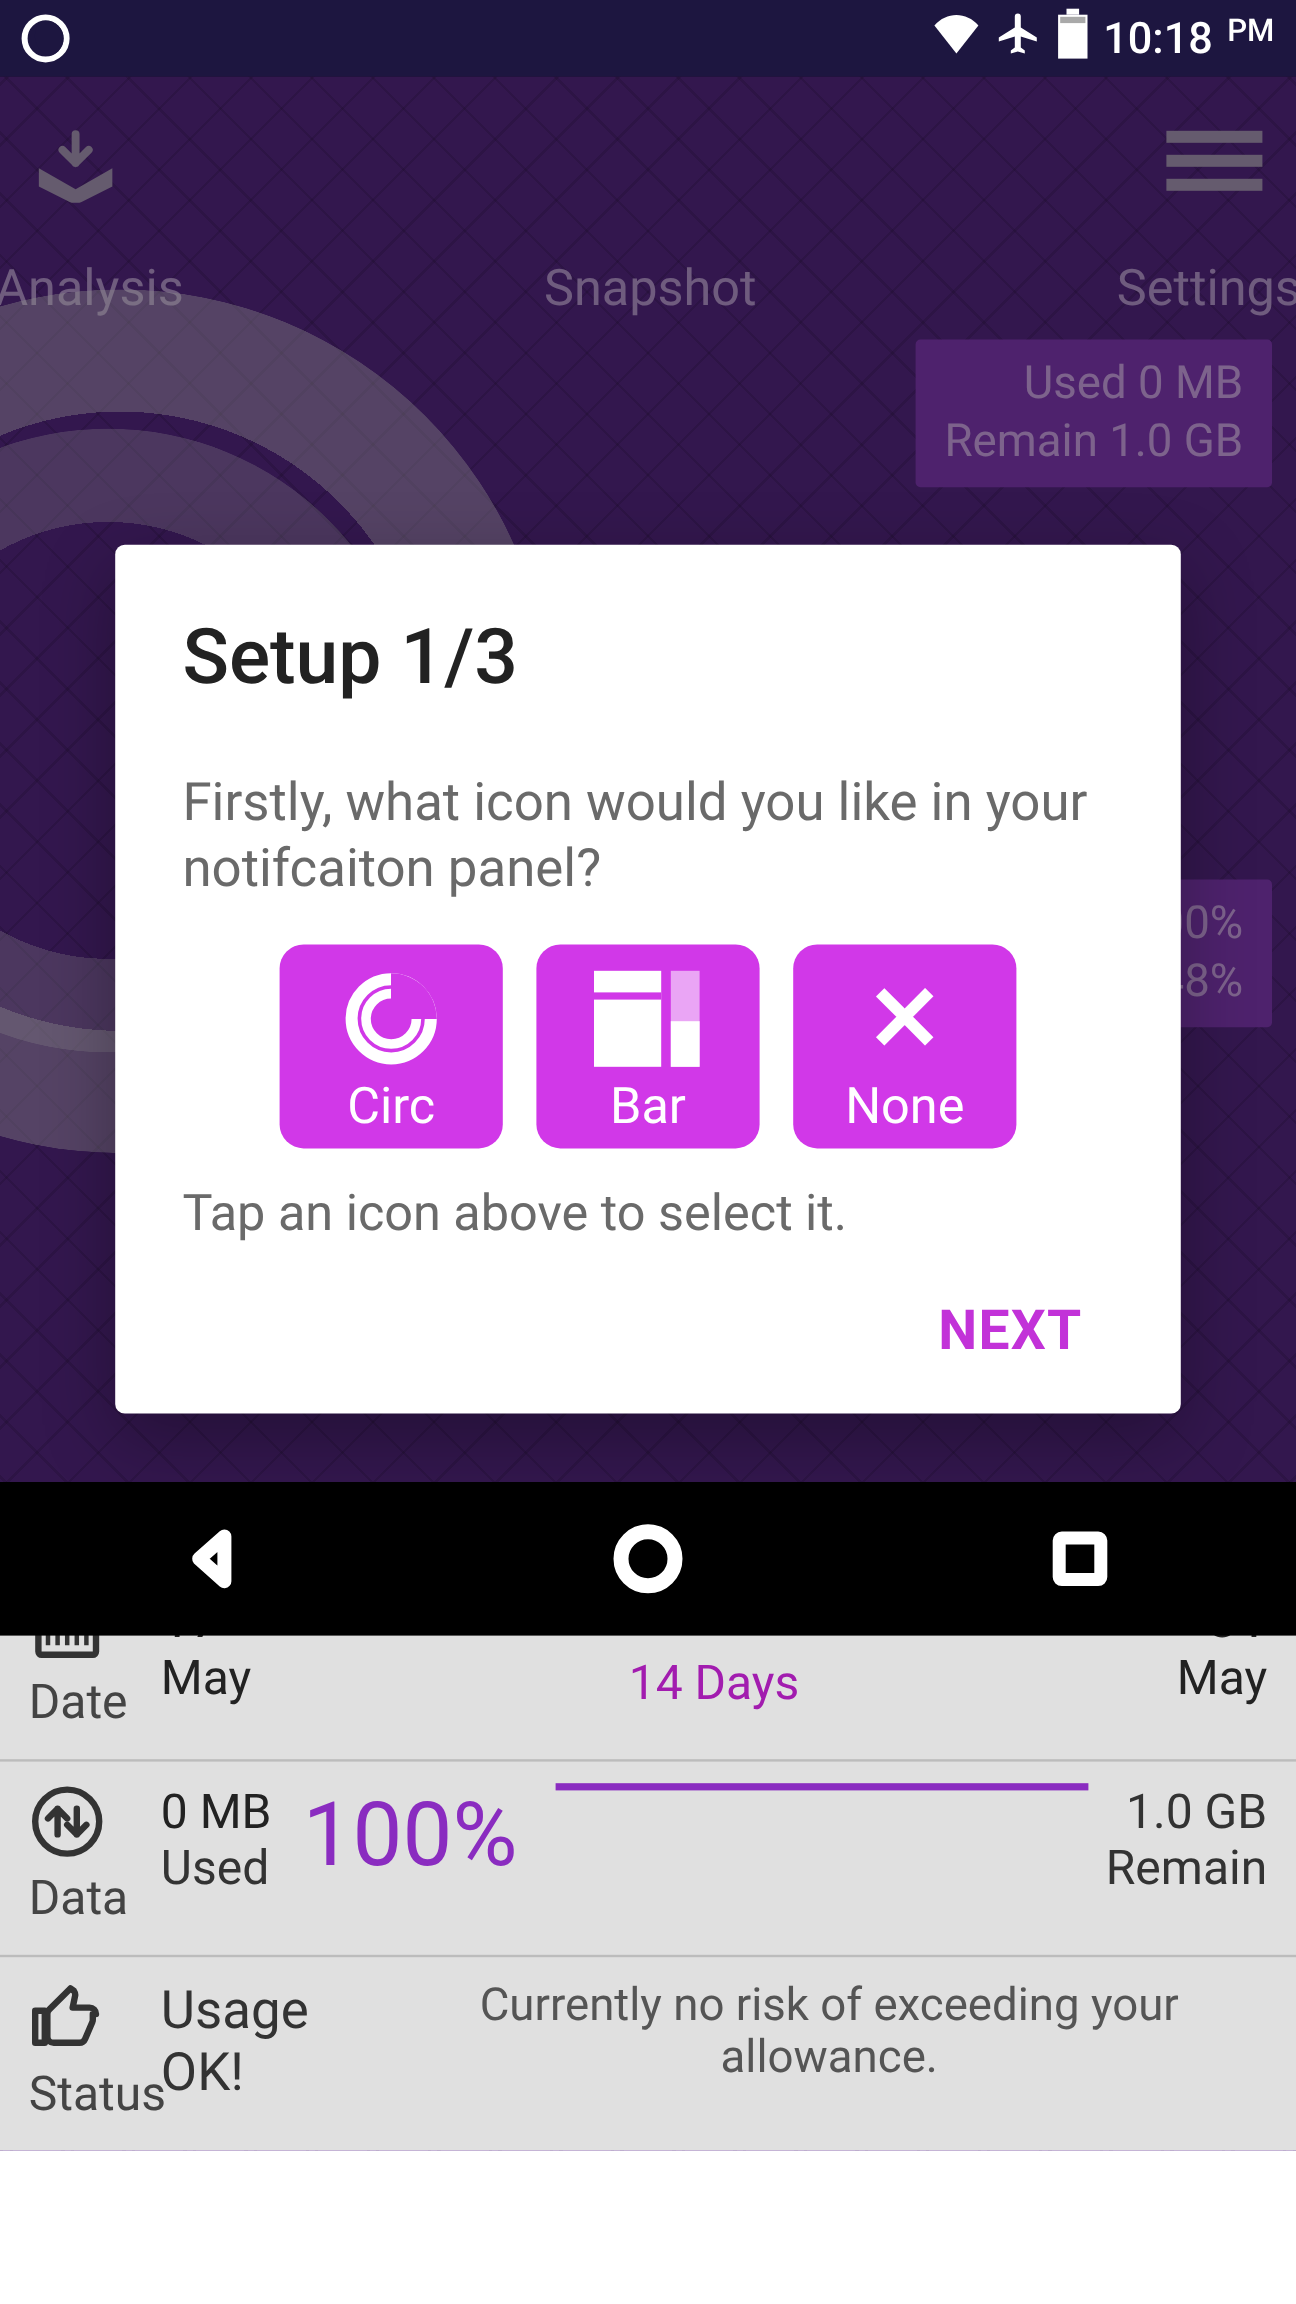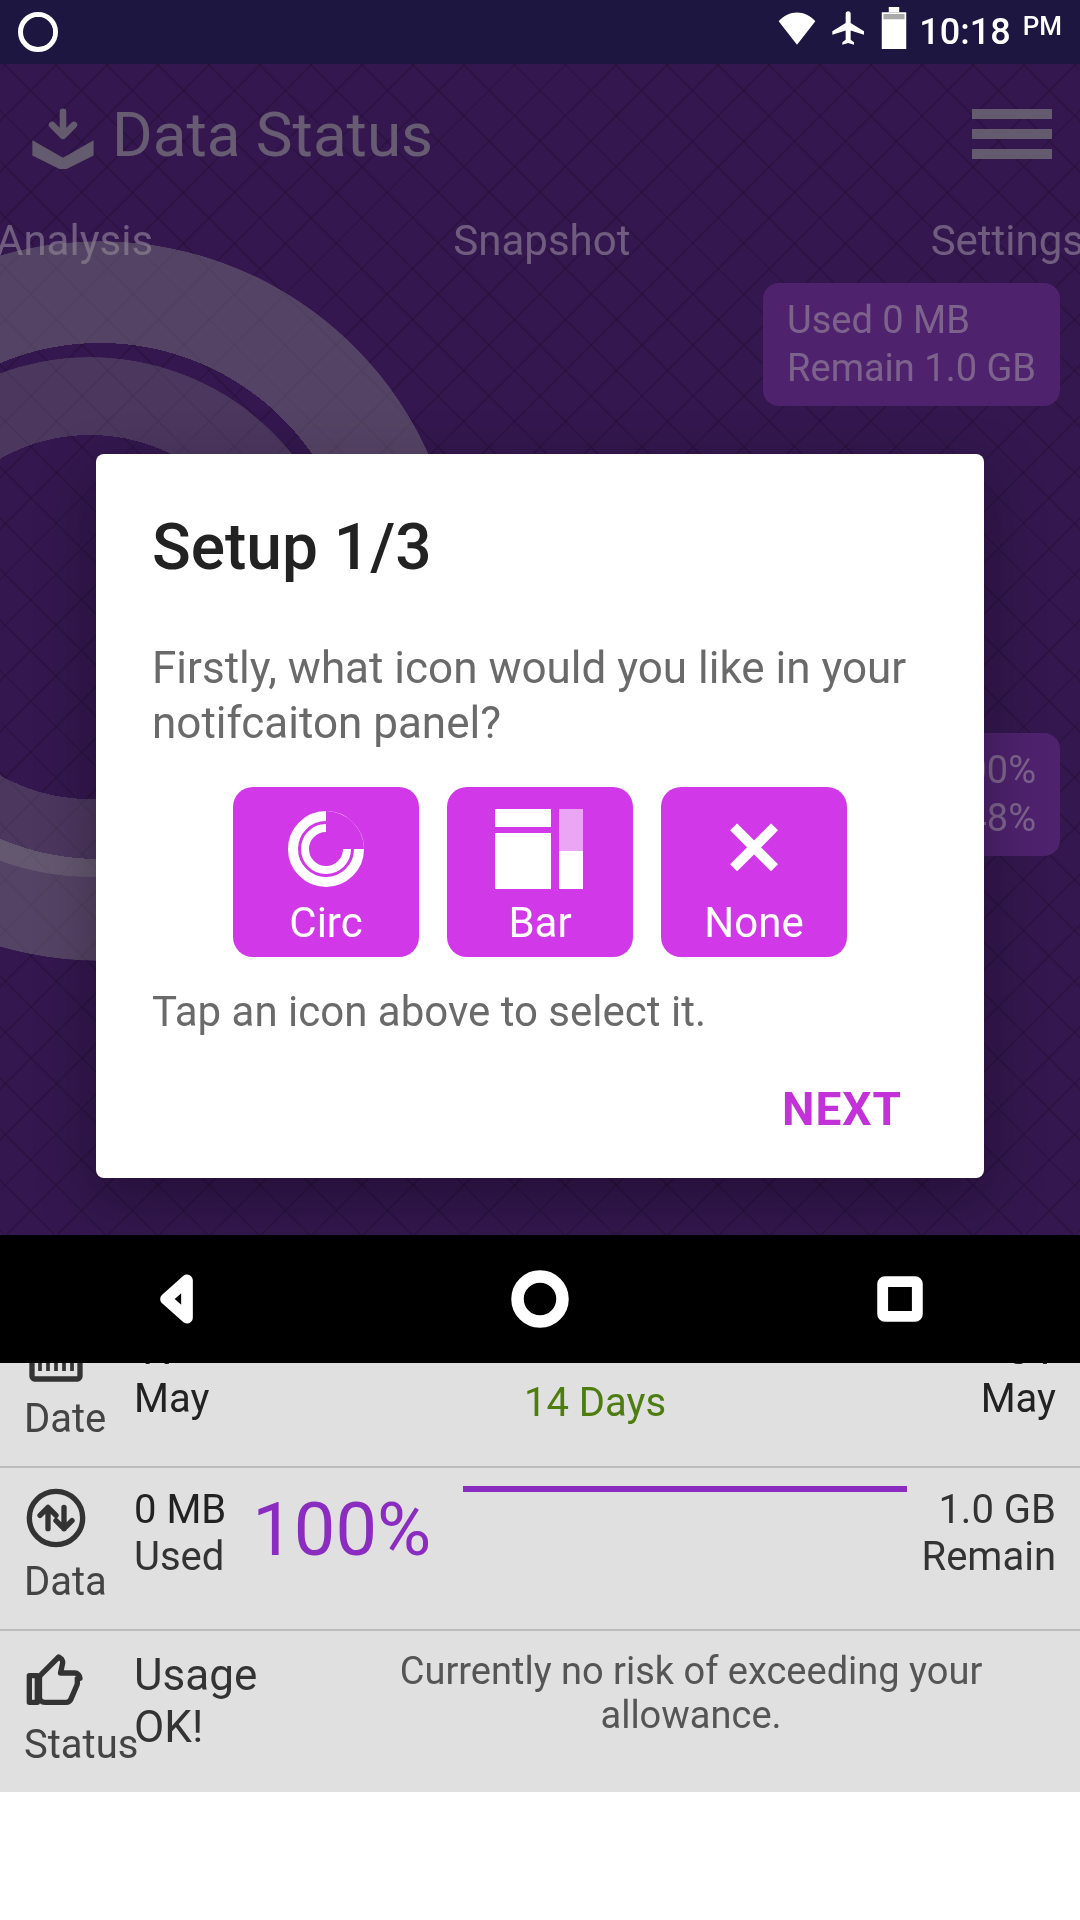--- a/index.html
+++ b/index.html
@@ -61,35 +61,35 @@
       position:absolute; width:520px;height:520px;border-radius:50%;
       left:-170px; top:86px;
     }
     .gauge-small::before{ content:''; position:absolute; inset:0; border-radius:50%; background: conic-gradient(from 180deg, rgba(255,255,255,0.28) 0deg 360deg);
       -webkit-mask: radial-gradient(circle, transparent 0 182px, #000 182px 260px, transparent 260px);
       mask: radial-gradient(circle, transparent 0 182px, #000 182px 260px, transparent 260px);
     }
 
     .badge {
       position:absolute; right: 20px; background:#8f3fc7; color:#e3b5ff;
-      border-radius: 16px; padding: 14px 24px; font-size: 38px; text-align:left;
+      border-radius: 4px; padding: 14px 24px; font-size: 38px; text-align:right;
       line-height: 1.25;
     }
     .badge.used-remain { top: 12px; }
     .badge.percents { top: 462px; }
 
     .info-rows { position:absolute; left:0; right:0; bottom:0; background:#e0e0e0; color:#333; }
     .row { border-top: 2px solid #bcbcbc; display:flex; align-items:flex-start; padding: 18px 24px 24px 24px; min-height:140px; }
     .row .col-icon { width: 110px; display:flex; flex-direction:column; align-items:flex-start; gap:8px;}
     .row .iconbox { width: 64px; height: 64px; }
     .row .label { font-size: 40px; color:#444; }
     .row .content { flex:1; display:flex; align-items:flex-start; position:relative; min-height: 98px;}
 
     .date-content { justify-content:space-between; font-size: 40px; color:#222; }
-    .date-days { position:absolute; left:50%; transform:translateX(-50%); bottom:-4px; color:#4d7c0f; font-size:40px; }
+    .date-days { position:absolute; left:50%; transform:translateX(-50%); bottom:-4px; color:#a21caf; font-size:40px; }
 
     .data-content { font-size: 40px; }
     .data-used-lbl, .data-remain-lbl { color:#333; }
     .data-used-val { color:#222; }
     .data-percent { font-size: 74px; color:#8a2cc0; font-weight:400; margin: 0 18px; }
     .data-bar { flex:1; height: 6px; background:#8a2cc0; margin: 0 14px;}
     .data-remain { margin-left:auto; text-align:right; }
 
     .status-content { flex-direction: row; align-items:center; width:100%; color:#333; }
     .status-title { font-size: 44px; margin-bottom:6px;}
@@ -167,21 +167,20 @@
   </div>
 
   <div class="app">
     <div class="app-header">
       <span class="logo">
         <svg viewBox="0 0 64 56">
             <path d="M4 30 L32 46 L60 30 L60 44 L32 58 L4 44 Z" fill="#b8a7c8"></path>
             <path d="M32 4 L32 26 M22 16 L32 26 L42 16" stroke="#b8a7c8" stroke-width="6" fill="none" stroke-linecap="round" stroke-linejoin="round"></path>
           </svg>
       </span>
-      <span class="app-title">Data Status</span>
       <span class="hamburger">
           <span></span>
           <span></span>
           <span></span>
         </span>
     </div>
 
     <div class="tabs">
       <span class="tab left">Analysis</span>
       <span class="tab">Snapshot</span>

